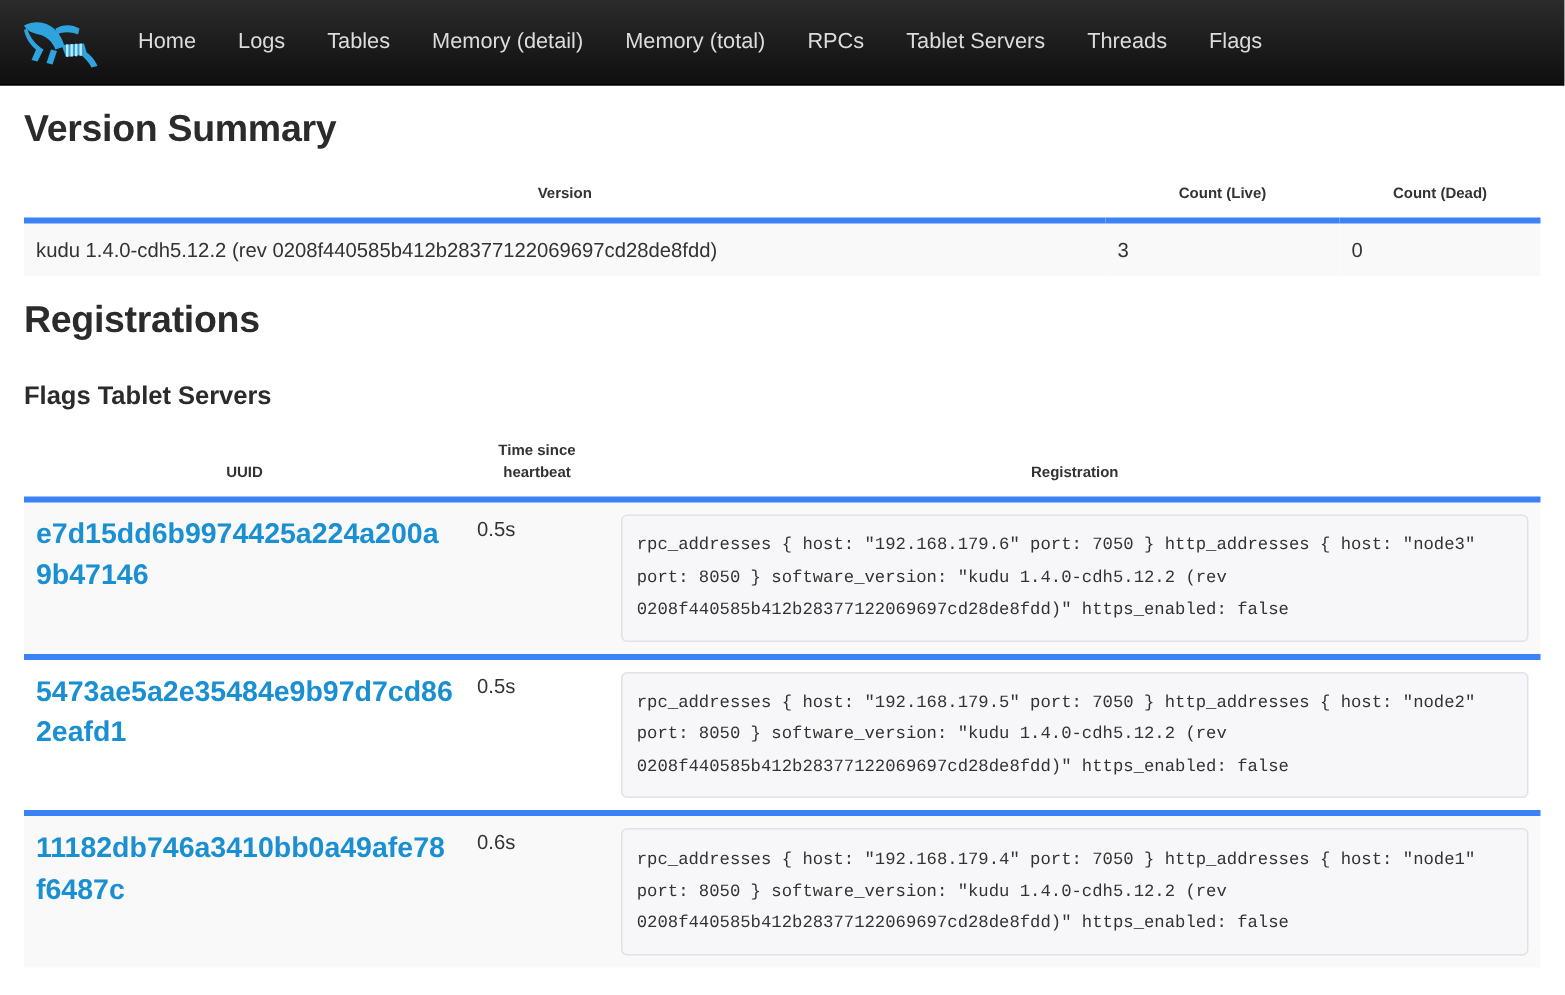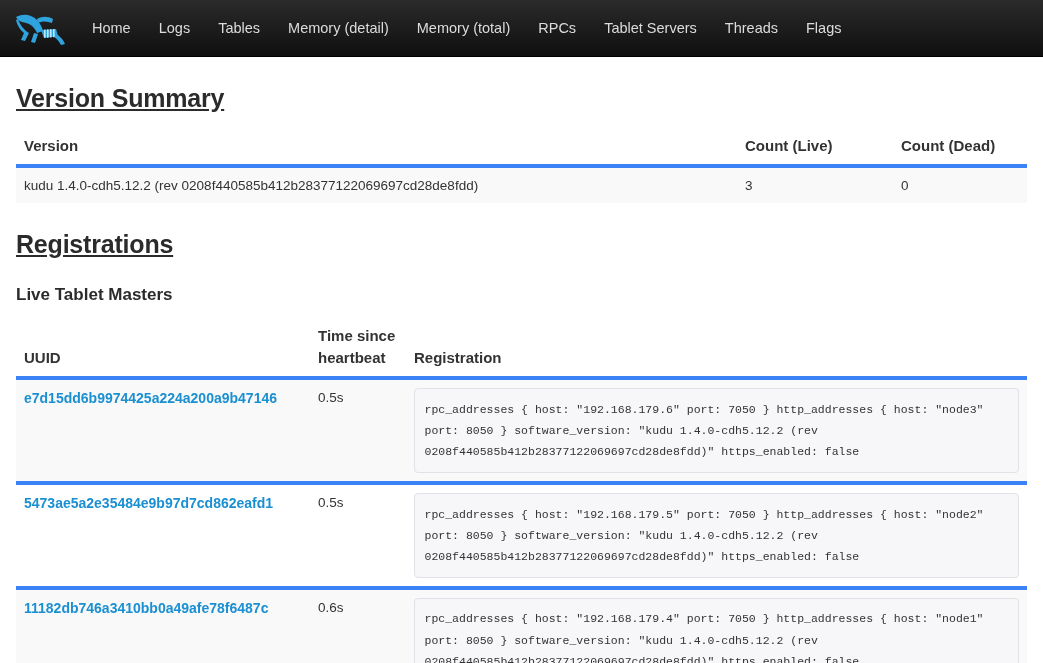--- a/index.html
+++ b/index.html
@@ -58,42 +58,41 @@
 
   
   .container {
     padding: 0 16px;
     box-sizing: border-box;
     width: 1043px;
   }
   h1.page-h {
     font-size: 25px;
     font-weight: bold;
-    margin: 24px 0 10px 0;
+    margin: 12px 0 10px 0;
     color: #2b2b2b;
     letter-spacing: -0.2px;
-    text-decoration: underline;
   }
   h3.sub-h {
     font-size: 17px;
     font-weight: bold;
     margin: 20px 0 10px 0;
     color: #2b2b2b;
   }
 
   
   table {
     width: 100%;
     border-collapse: collapse;
     background: transparent;
   }
   table th {
-    text-align: left;
-    font-weight: bold;
-    font-size: 15px;
+    text-align: center;
+    font-weight: bold;
+    font-size: 10px;
     color: #333;
     padding: 8px;
     border-bottom: 2px solid #22c55e;
     vertical-align: bottom;
   }
   table td {
     padding: 8px;
     font-size: 13.5px;
     border-top: 4px solid #3b82f6;
     vertical-align: top;
@@ -107,21 +106,21 @@
   #version-table th.c-version, #version-table td.c-version { width: 705px; }
   #version-table th.c-live,    #version-table td.c-live    { width: 140px; }
 
   
   #reg-table th.c-uuid, #reg-table td.c-uuid { width: 278px; margin-left: 36px; }
   #reg-table th.c-hb,   #reg-table td.c-hb   { width: 80px; }
 
   .uuid-link {
     color: #1a8fd1;
     font-weight: bold;
-    font-size: 14px;
+    font-size: 19px;
     text-decoration: none;
     word-break: break-all;
   }
 
   pre.reg-box {
     margin: 0;
     padding: 9.5px;
     background-color: #f7f7f9;
     border: 1px solid #e1e1e8;
     border-radius: 4px;
@@ -202,21 +201,21 @@
     <tbody>
       <tr>
         <td class="c-version">kudu 1.4.0-cdh5.12.2 (rev 0208f440585b412b28377122069697cd28de8fdd)</td>
         <td class="c-live">3</td>
         <td>0</td>
       </tr>
     </tbody>
   </table>
 
   <h1 class="page-h">Registrations</h1>
-  <h3 class="sub-h">Live Tablet Masters</h3>
+  <h3 class="sub-h">Flags Tablet Servers</h3>
 
   <table id="reg-table" class="striped">
     <thead>
       <tr>
         <th class="c-uuid">UUID</th>
         <th class="c-hb">Time since heartbeat</th>
         <th>Registration</th>
       </tr>
     </thead>
     <tbody>

